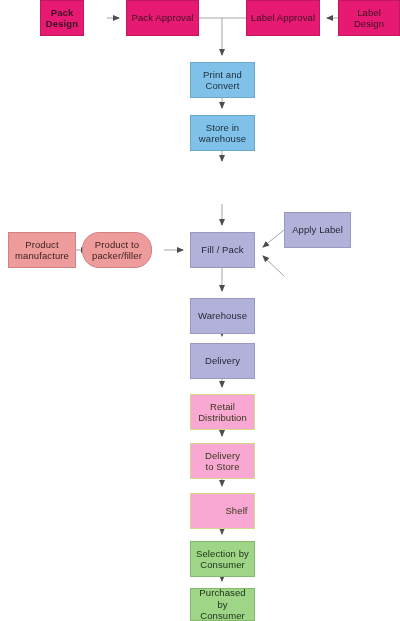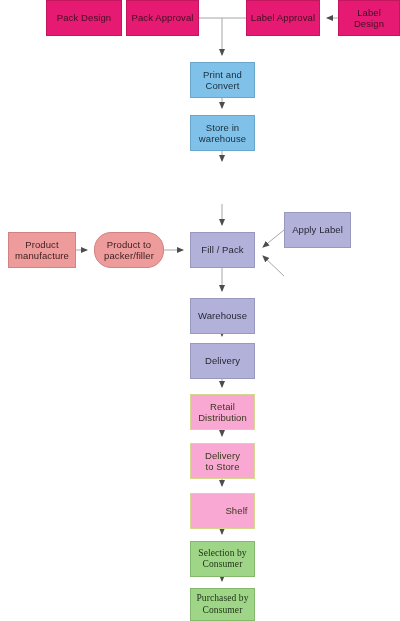--- a/index.html
+++ b/index.html
@@ -39,21 +39,21 @@
     border-style: solid;
     border-width: 1px;
     padding: 1px 2px;
     white-space: pre-line;
   }
   .n-magenta { background: #E61A73; border-color: #C4155F; color: #3d1022; }
   .n-blue    { background: #7FC1E8; border-color: #69A8CC; color: #1c2c38; }
   .n-purple  { background: #B2B1D9; border-color: #9998BF; color: #262636; }
   .n-rose    { background: #EE9B9B; border-color: #D18383; color: #3a1e1e; }
   .n-yellow  { background: #f9a8d4; border-color: #D6D68E; color: #38381a; }
-  .n-green   { background: #9FD586; border-color: #84B86D; color: #20331a; font-family: Liberation Serif, serif; }
+  .n-green   { background: #9FD586; border-color: #84B86D; color: #20331a; }
 </style>
 </head>
 <body>
 
 <div id="canvas">
 
   <svg id="edge-layer" viewBox="0 0 400 621" width="400" height="621">
     <defs>
       <marker id="ah" markerWidth="7" markerHeight="7" refX="6" refY="3" orient="auto" markerUnits="userSpaceOnUse">
         <path d="M0,0 L7,3 L0,6 z" fill="#4d4d4d"></path>
@@ -84,39 +84,39 @@
       <line x1="222" y1="268" x2="222" y2="291" marker-end="url(#ah)"></line>
       <line x1="222" y1="334" x2="222" y2="336" marker-end="url(#ah)"></line>
       <line x1="222" y1="379" x2="222" y2="387" marker-end="url(#ah)"></line>
       <line x1="222" y1="430" x2="222" y2="436" marker-end="url(#ah)"></line>
       <line x1="222" y1="479" x2="222" y2="486" marker-end="url(#ah)"></line>
       <line x1="222" y1="529" x2="222" y2="534" marker-end="url(#ah)"></line>
       <line x1="222" y1="577" x2="222" y2="581" marker-end="url(#ah)"></line>
     </g>
   </svg>
 
-  <div class="node n-magenta" style="left:46px;top:0px;width:76px;height:36px;">Pack Design</div>
+  <div class="node n-magenta" style="left:40px;top:0px;width:44px;height:36px;font-weight:bold;">Pack Design</div>
 
   <div class="node n-magenta" style="left:126px;top:0px;width:73px;height:36px;">Pack Approval</div>
 
   <div class="node n-magenta" style="left:246px;top:0px;width:74px;height:36px;">Label Approval</div>
 
   <div class="node n-magenta" style="left:338px;top:0px;width:62px;height:36px;">Label Design</div>
 
   <div class="node n-blue" style="left:190px;top:62px;width:65px;height:36px;">Print and
 Convert</div>
 
   <div class="node n-blue" style="left:190px;top:115px;width:65px;height:36px;">Store in
 warehouse</div>
 
 
   <div class="node n-rose" style="left:8px;top:232px;width:68px;height:36px;">Product
 manufacture</div>
 
-  <div class="node n-rose" style="left:94px;top:232px;width:70px;height:36px;border-radius:17px;">Product to
+  <div class="node n-rose" style="left:82px;top:232px;width:70px;height:36px;border-radius:17px;">Product to
 packer/filler</div>
 
   <div class="node n-purple" style="left:190px;top:232px;width:65px;height:36px;">Fill / Pack</div>
 
   <div class="node n-purple" style="left:284px;top:212px;width:67px;height:36px;">Apply Label</div>
 
 
   <div class="node n-purple" style="left:190px;top:298px;width:65px;height:36px;">Warehouse</div>
 
   <div class="node n-purple" style="left:190px;top:343px;width:65px;height:36px;">Delivery</div>

